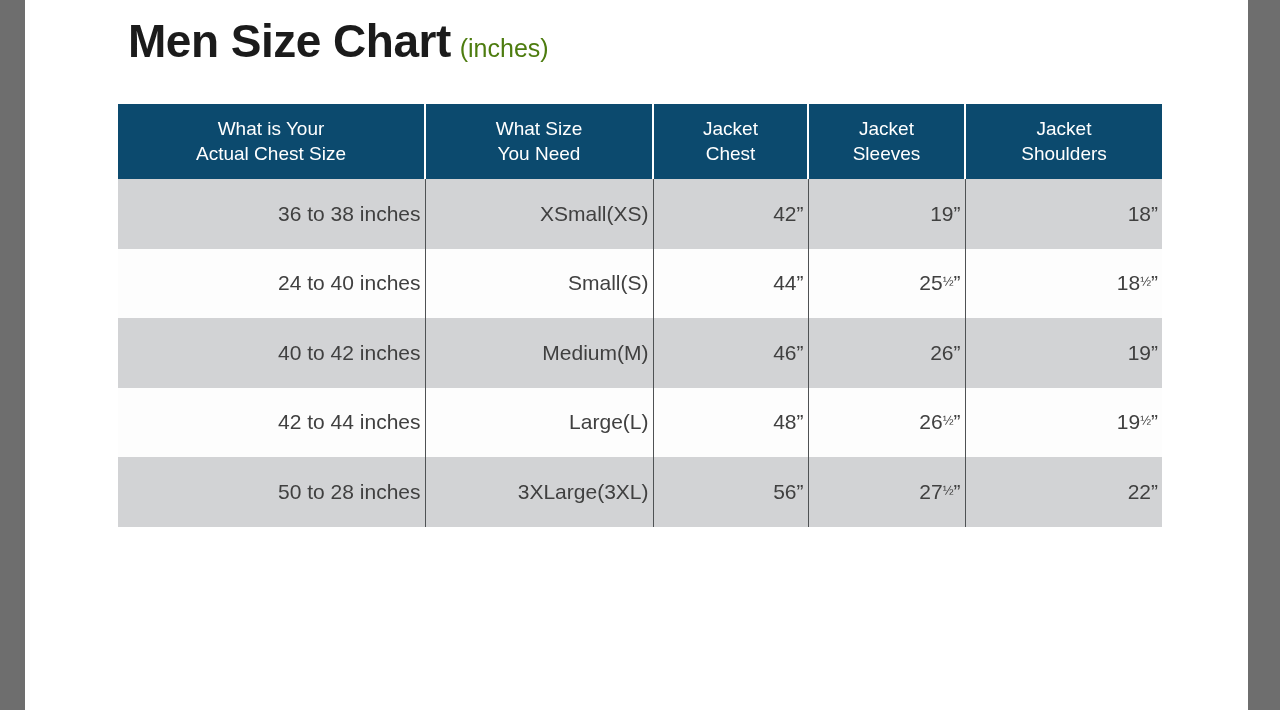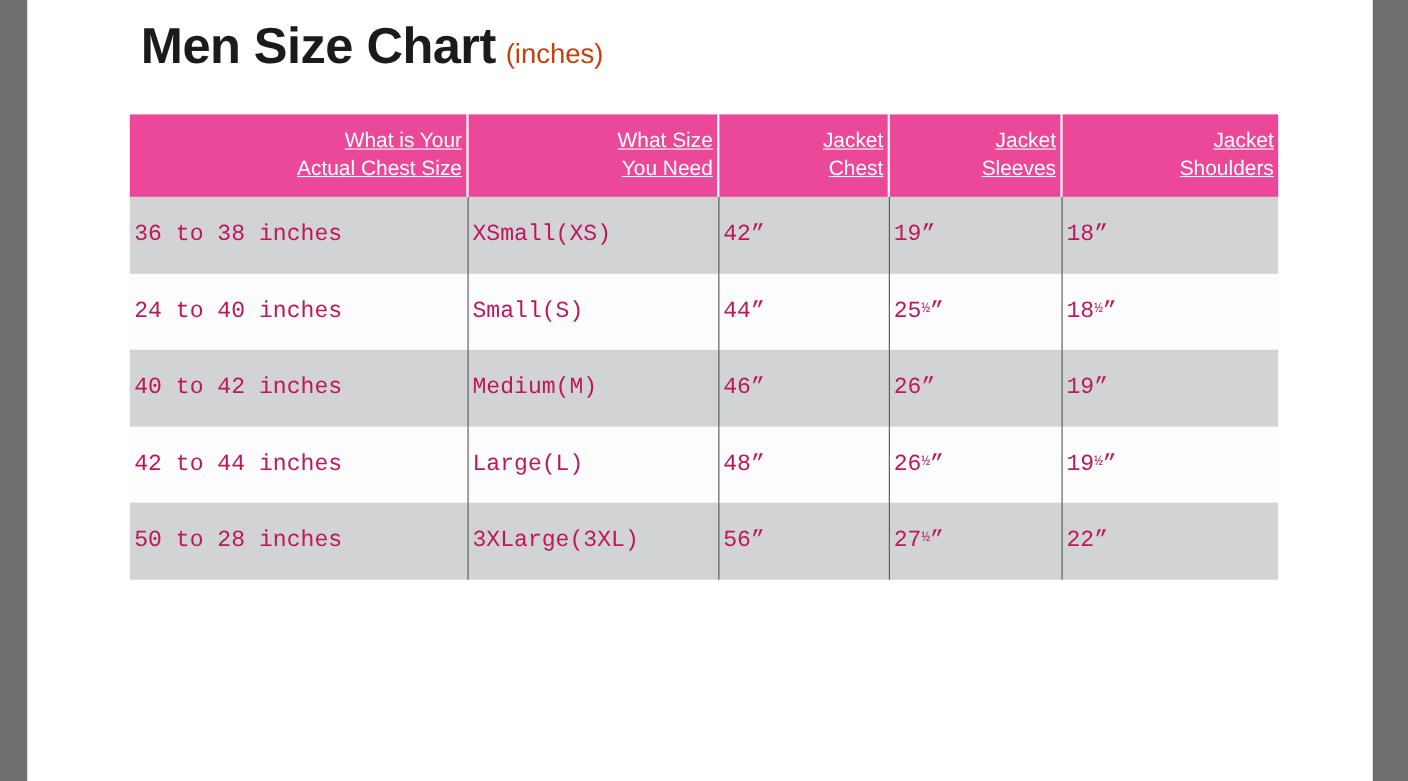--- a/index.html
+++ b/index.html
@@ -49,69 +49,67 @@
   .title-main {
     font-size: 46px;
     font-weight: 700;
     color: #1b1b1b;
     letter-spacing: -0.5px;
     line-height: 1;
   }
   .title-sub {
     font-size: 25px;
     font-weight: 400;
-    color: #c2410c;
+    color: #4d7c0f;
     margin-left: 9px;
     line-height: 1;
   }
 
   
   .table {
     position: absolute;
     left: 93px;
     top: 104px;
     width: 1044px;
     border-collapse: collapse;
     table-layout: fixed;
   }
   .table col.c0 { width: 307px; }
   .table col.c1 { width: 228px; }
   .table col.c2 { width: 155px; }
   .table col.c3 { width: 157px; }
   .table col.c4 { width: 197px; }
 
   thead th {
-    background: #ec4899;
+    background: #0c4a6e;
     color: #ffffff;
     font-size: 19px;
     font-weight: 400;
     line-height: 1.32;
     padding: 12px 4px 13px;
-    text-align: right;
+    text-align: center;
     vertical-align: middle;
     border-left: 2px solid #ffffff;
     border-right: 2px solid #ffffff;
     height: 71px;
     box-sizing: border-box;
-    text-decoration: underline;
   }
   thead th:first-child { border-left: none; }
   thead th:last-child  { border-right: none; }
   thead th .ln { display: block; }
 
   tbody td {
     font-size: 21px;
-    color: #be185d;
-    text-align: left;
+    color: #404040;
+    text-align: right;
     vertical-align: middle;
     height: 69.5px;
     padding: 0 4px;
     box-sizing: border-box;
     border-left: 1.6px solid #4f5254;
-    font-family: Liberation Mono, monospace;
   }
   tbody td:first-child { border-left: none; }
   tbody tr.odd  td { background: #d2d3d5; }
   tbody tr.even td { background: #fdfdfd; }
 
   .frac {
     font-size: 13px;
     vertical-align: 0.32em;
     letter-spacing: 0;
   }

